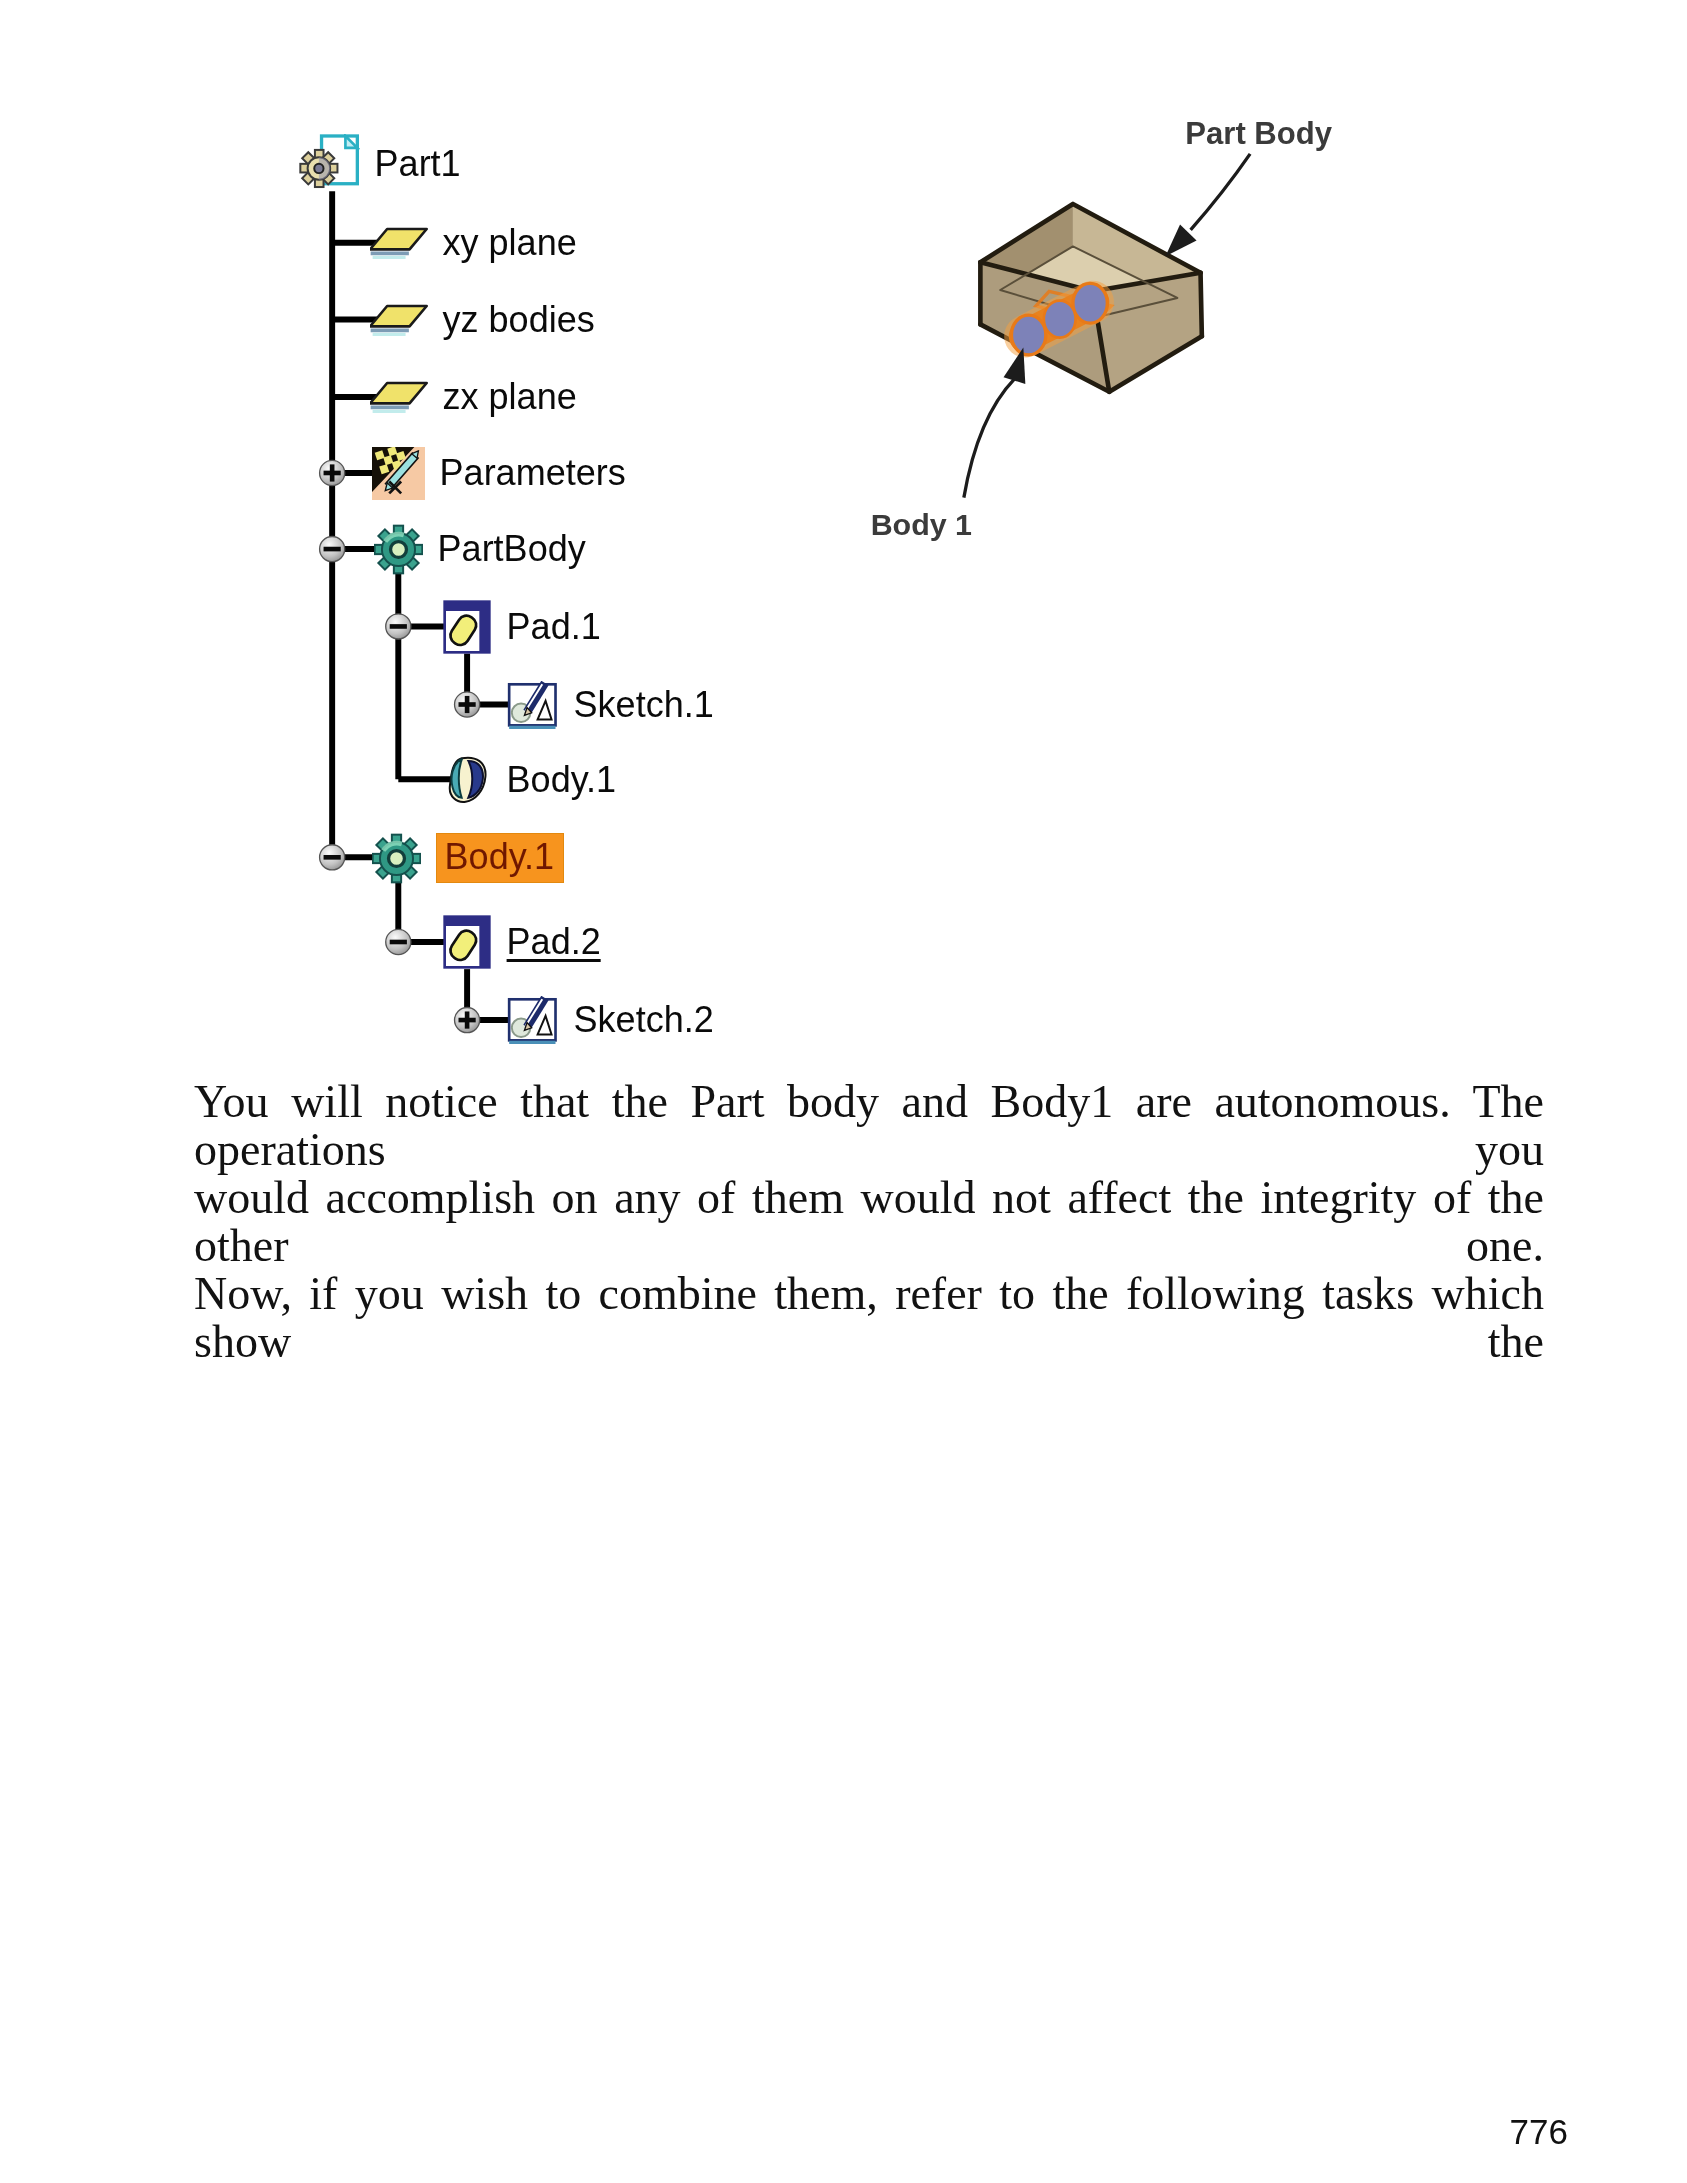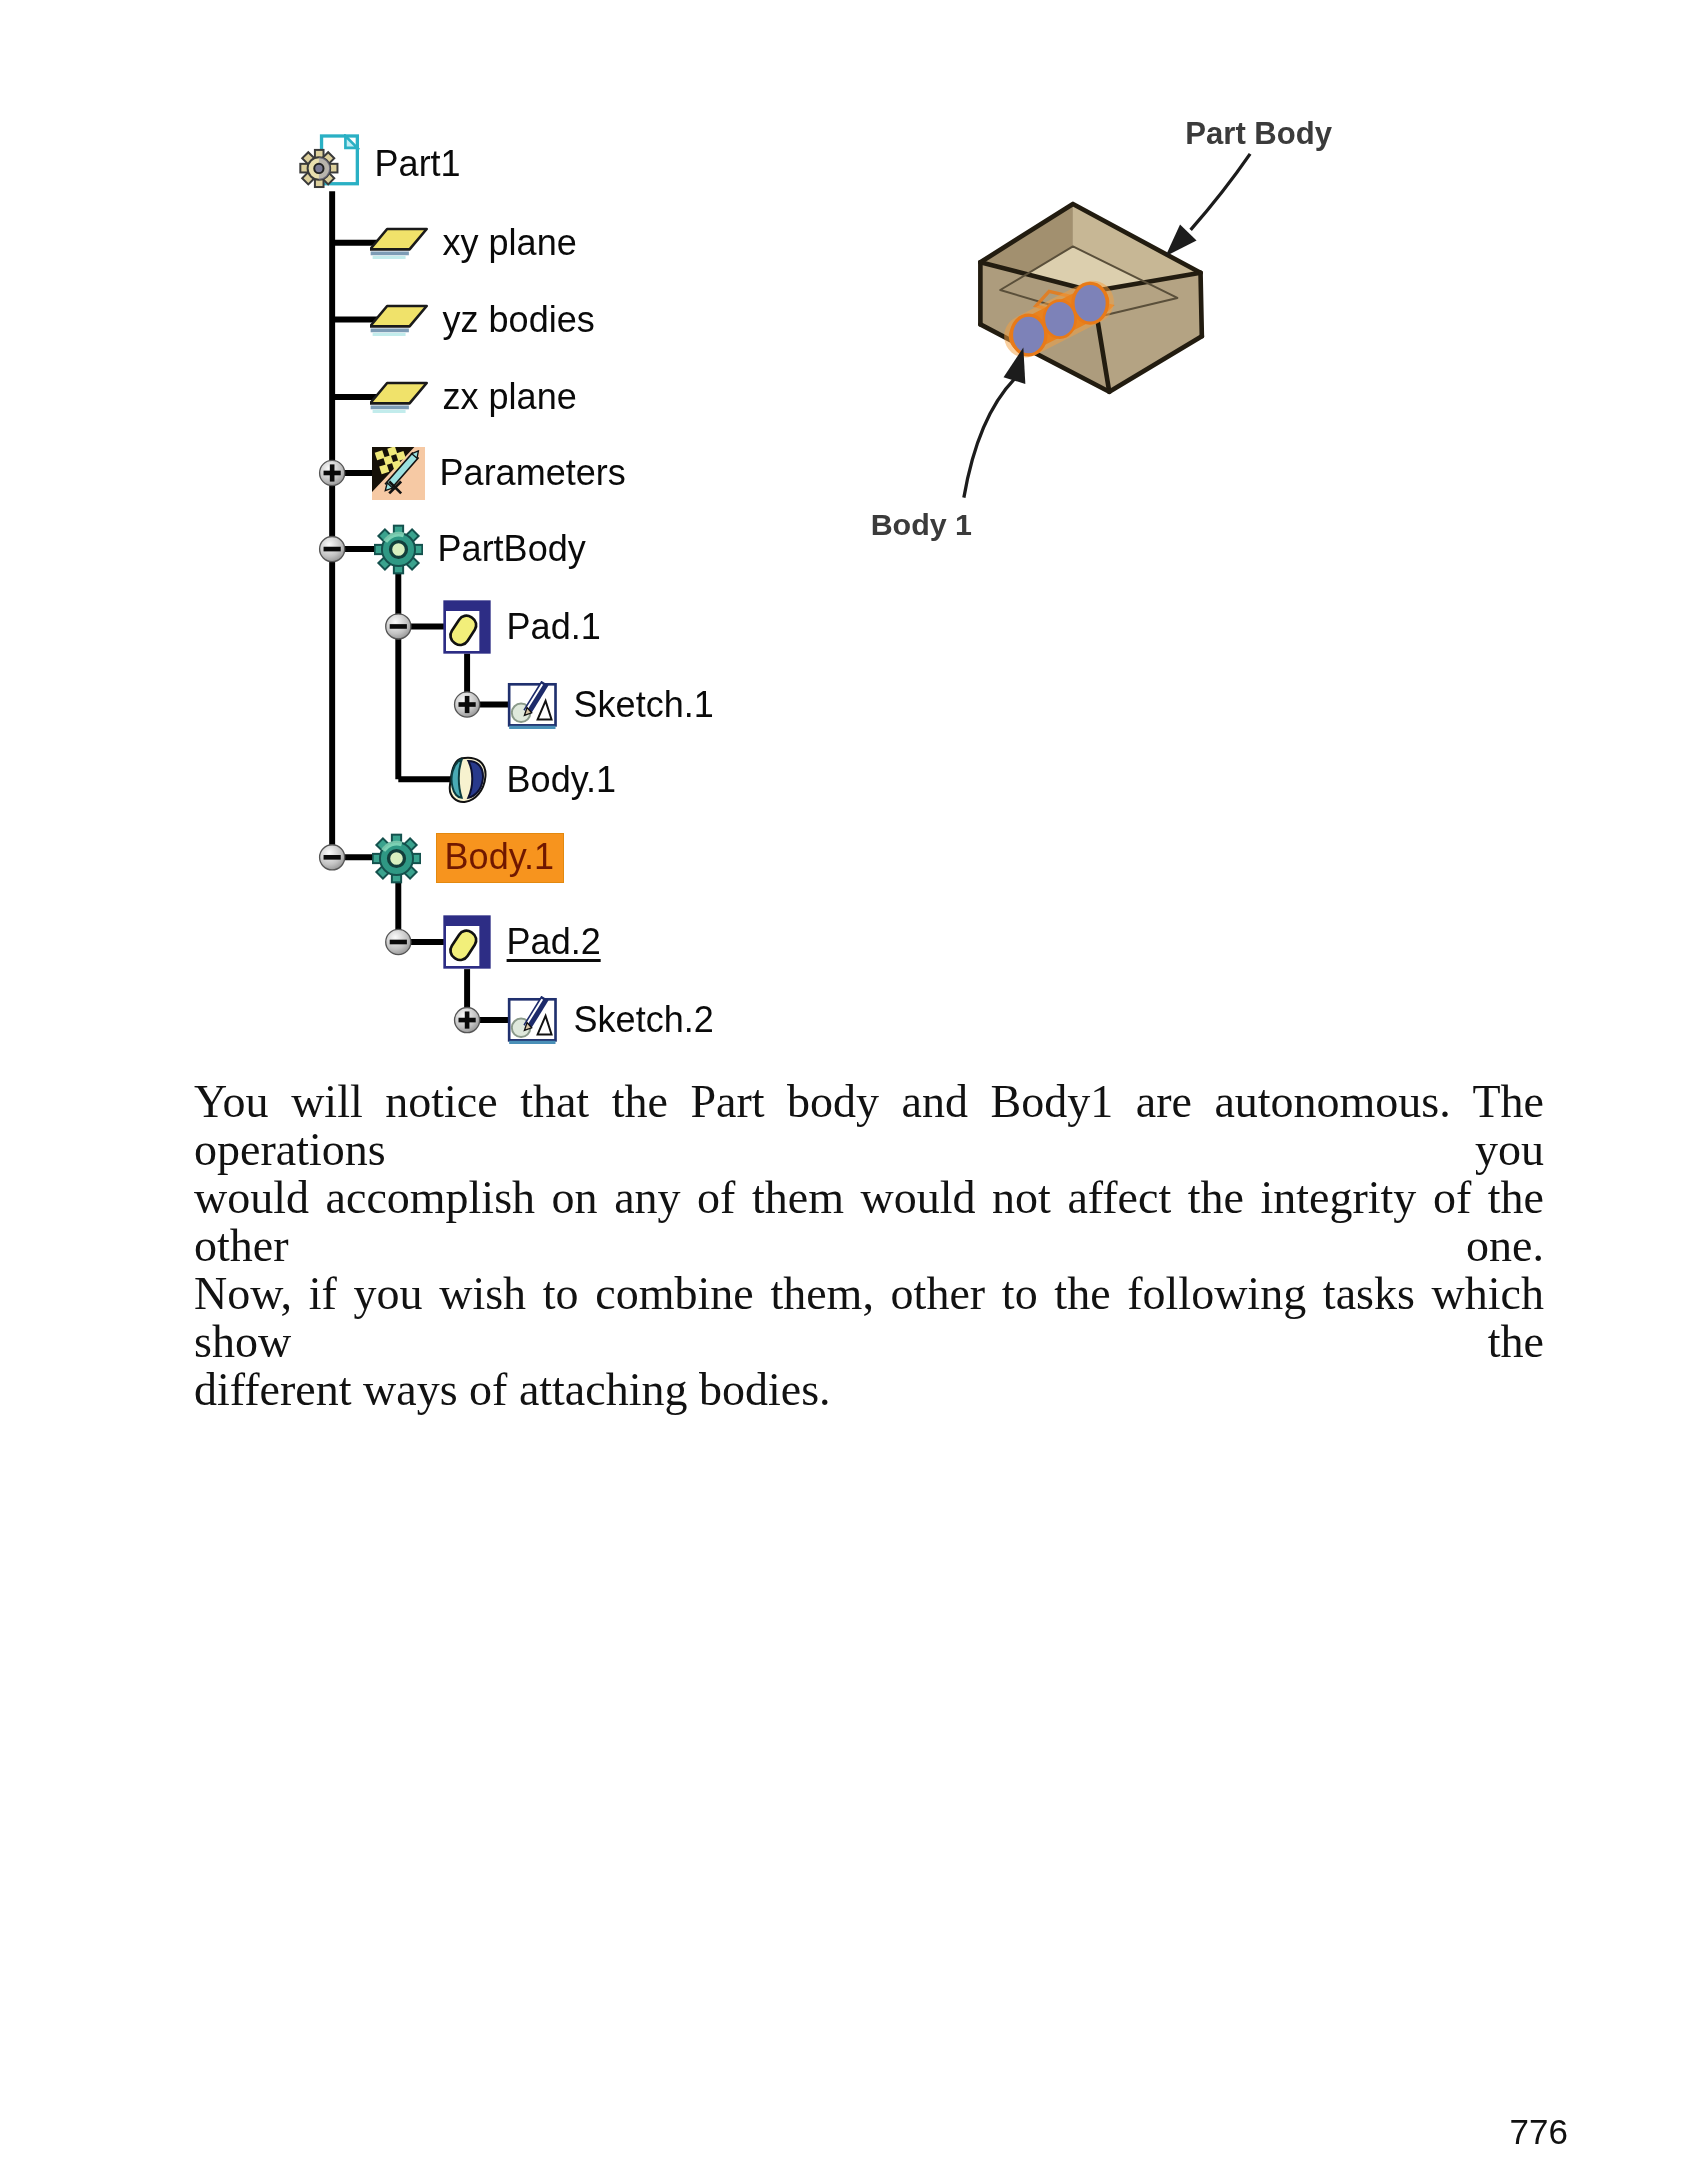--- a/index.html
+++ b/index.html
@@ -309,20 +309,19 @@
     <g>
       <text class="illu-label" x="66" y="668" font-size="46">Body 1</text>
       <path d="M 207 612 Q 228 490 284 432" stroke="#1c1c1c" stroke-width="5" fill="none"></path>
       <polygon points="297,385 300,440 267,430" fill="#1c1c1c"></polygon>
     </g>
   </svg>
 
   <div class="paragraph">
     <div class="jline">You will notice that the Part body and Body1 are autonomous. The operations you</div>
     <div class="jline">would accomplish on any of them would not affect the integrity of the other one.</div>
-    <div class="jline">Now, if you wish to combine them, other to the following tasks which show the</div>
-    <div class="lline">different ways of attaching bodies.</div>
+    <div class="jline">Now, if you wish to combine them, refer to the following tasks which show the</div>
   </div>
 
   <div class="page-number">776</div>
 
 </div>
 
 
 </body></html>

